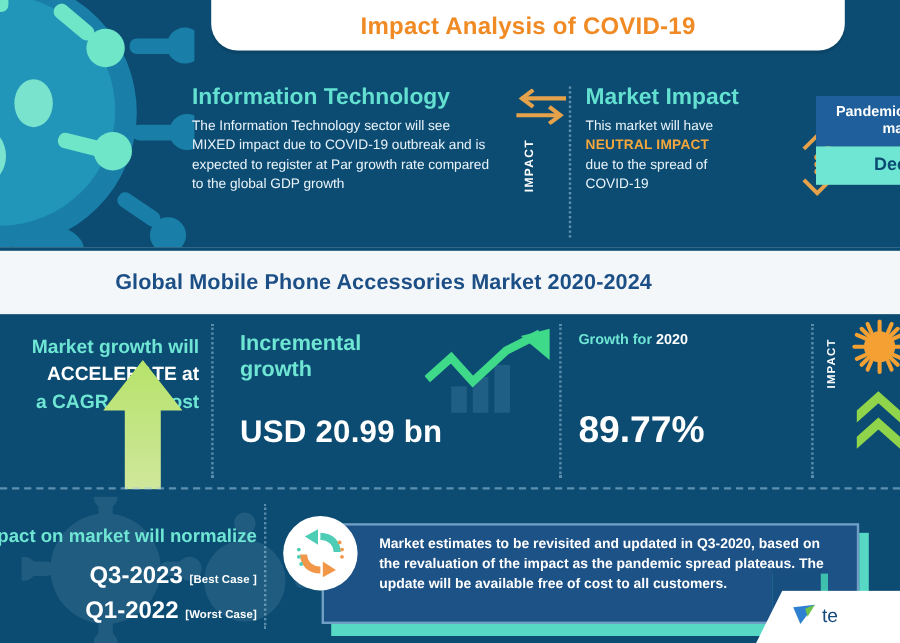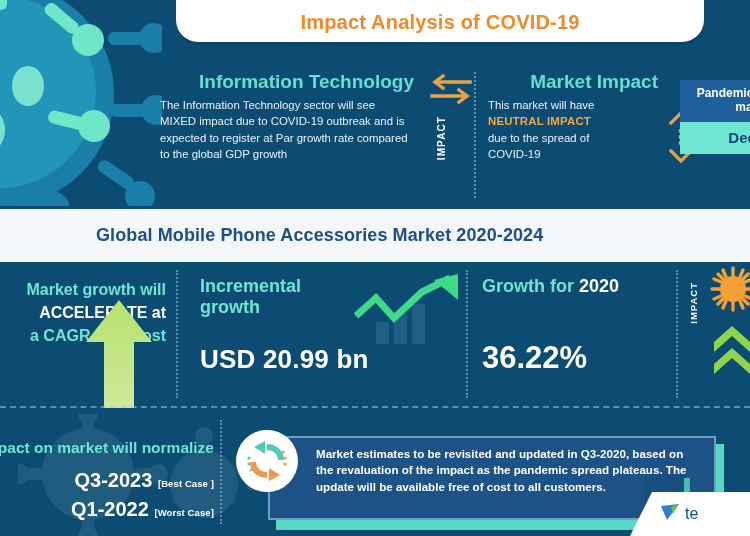--- a/index.html
+++ b/index.html
@@ -42,21 +42,21 @@
     position:absolute; left:160px; top:72px; width:590px; height:128px;
     display:flex; z-index:5;
   }
   .col-it{ width:262px; padding-right:8px; }
   .col-arrow{ width:58px; position:relative; }
   .col-mi{ width:178px; padding-left:8px; }
   .col-pand{ flex:1; position:relative; }
 
   h2.sec{
     color:#63e0d0; font-size:19px; font-weight:bold; line-height:1.05;
-    margin-bottom:5px; white-space:nowrap;text-align:right;
+    margin-bottom:5px; white-space:nowrap;
   }
   p.body{
     color:#e9f3fa; font-size:11.4px; line-height:1.44;
   }
   .hl-orange{ color:#f5a73c; font-weight:bold; letter-spacing:.2px; }
 
   
   .swap{ position:absolute; left:4px; top:2px; width:50px; height:30px; }
   .vlabel{
     position:absolute; left:14px; top:44px;
@@ -121,21 +121,21 @@
     color:#6fe6d4; font-size:18px; font-weight:bold; line-height:1.18;
   }
   .m2 .big{
     position:absolute; left:22px; top:82px;
     color:#ffffff; font-size:26px; font-weight:bold; letter-spacing:.2px;
   }
   .m2 .trend{ position:absolute; left:176px; top:12px; width:120px; height:72px; }
 
   .m3 .lbl{
     position:absolute; left:14px; top:14px;
-    color:#6fe6d4; font-size:18px; font-weight:bold; white-space:nowrap;
+    color:#6fe6d4; font-size:12px; font-weight:bold; white-space:nowrap;
   }
   .m3 .lbl b{ color:#ffffff; }
   .m3 .big{
     position:absolute; left:14px; top:78px;
     color:#ffffff; font-size:31px; font-weight:bold;
   }
 
   .m4 .vlabel2{
     position:absolute; left:10px; top:20px;
     writing-mode:vertical-rl; transform:rotate(180deg);
@@ -382,21 +382,21 @@
           </svg>
         </div>
         <div class="big">USD 20.99 bn</div>
         <div class="vdot"></div>
       </div>
 
       <div class="m3">
         <div class="lbl">
           <span>Growth for </span><b>2020</b>
         </div>
-        <div class="big">36.22%</div>
+        <div class="big">89.77%</div>
         <div class="vdot"></div>
       </div>
 
       <div class="m4">
         <div class="vlabel2">IMPACT</div>
         <div class="sun">
           <svg width="46" height="46" viewBox="0 0 46 46">
             <g stroke="#f5a032" stroke-width="3.4" stroke-linecap="round">
               <line x1="23" y1="2" x2="23" y2="10"></line>
                 <line x1="23" y1="36" x2="23" y2="44"></line>

